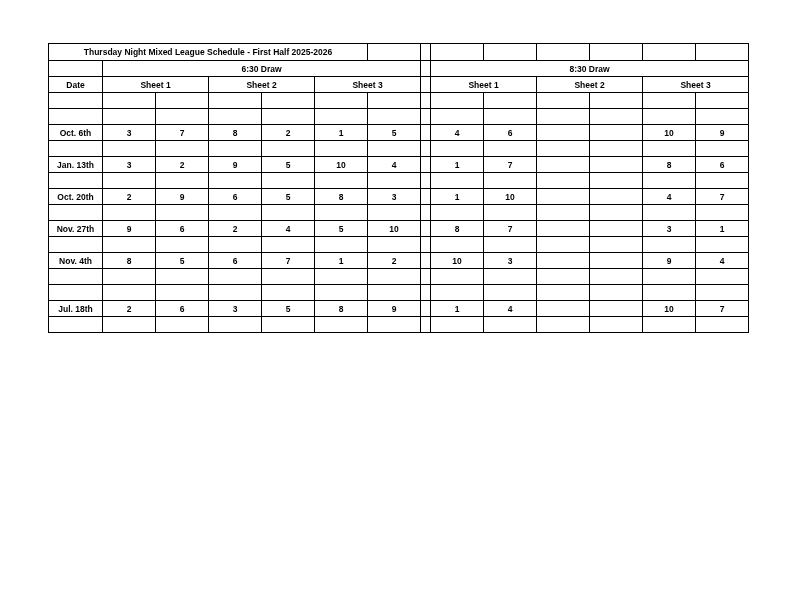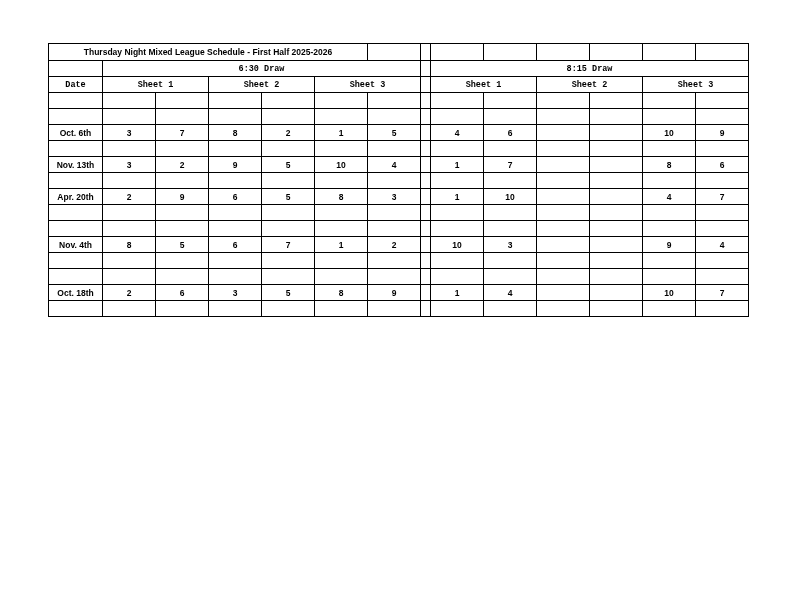--- a/index.html
+++ b/index.html
@@ -76,21 +76,20 @@
     padding-left: 4px;
     font-size: 8.5px;
     font-weight: bold;
   }
   td.blank {
     height: 16px;
   }
   .draw-header td {
     font-size: 8.5px;
     font-weight: bold;
-    font-family: Liberation Mono, monospace;
   }
 </style>
 </head>
 <body>
 
 <div class="sheet">
   <table class="grid">
     <colgroup>
       <col class="c0">
         <col class="c1">
@@ -116,21 +115,21 @@
           <td></td>
           <td></td>
           <td></td>
           <td></td>
           <td></td>
         </tr>
         <tr class="draw-header">
           <td></td>
           <td colspan="6">6:30 Draw</td>
           <td class="gapcol-top"></td>
-          <td colspan="6">8:15 Draw</td>
+          <td colspan="6">8:30 Draw</td>
         </tr>
         <tr class="draw-header">
           <td class="date-cell">Date</td>
           <td colspan="2">Sheet 1</td>
           <td colspan="2">Sheet 2</td>
           <td colspan="2">Sheet 3</td>
           <td class="gapcol"></td>
           <td colspan="2">Sheet 1</td>
           <td colspan="2">Sheet 2</td>
           <td colspan="2">Sheet 3</td>
@@ -193,82 +192,98 @@
           <td class="blank"></td>
           <td class="gapcol"></td>
           <td class="blank"></td>
           <td class="blank"></td>
           <td class="blank"></td>
           <td class="blank"></td>
           <td class="blank"></td>
           <td class="blank"></td>
         </tr>
         <tr>
-          <td class="date-cell">Nov. 13th</td>
-          <td>3</td>
-          <td>2</td>
-          <td>9</td>
-          <td>5</td>
-          <td>10</td>
-          <td>4</td>
-          <td class="gapcol"></td>
-          <td>1</td>
-          <td>7</td>
-          <td></td>
-          <td></td>
-          <td>8</td>
-          <td>6</td>
-        </tr>
-        <tr>
-          <td class="blank"></td>
-          <td class="blank"></td>
-          <td class="blank"></td>
-          <td class="blank"></td>
-          <td class="blank"></td>
-          <td class="blank"></td>
-          <td class="blank"></td>
-          <td class="gapcol"></td>
-          <td class="blank"></td>
-          <td class="blank"></td>
-          <td class="blank"></td>
-          <td class="blank"></td>
-          <td class="blank"></td>
-          <td class="blank"></td>
-        </tr>
-        <tr>
-          <td class="date-cell">Apr. 20th</td>
-          <td>2</td>
-          <td>9</td>
-          <td>6</td>
-          <td>5</td>
-          <td>8</td>
-          <td>3</td>
-          <td class="gapcol"></td>
-          <td>1</td>
-          <td>10</td>
-          <td></td>
-          <td></td>
-          <td>4</td>
-          <td>7</td>
-        </tr>
-        <tr>
-          <td class="blank"></td>
-          <td class="blank"></td>
-          <td class="blank"></td>
-          <td class="blank"></td>
-          <td class="blank"></td>
-          <td class="blank"></td>
-          <td class="blank"></td>
-          <td class="gapcol"></td>
-          <td class="blank"></td>
-          <td class="blank"></td>
-          <td class="blank"></td>
-          <td class="blank"></td>
-          <td class="blank"></td>
-          <td class="blank"></td>
+          <td class="date-cell">Jan. 13th</td>
+          <td>3</td>
+          <td>2</td>
+          <td>9</td>
+          <td>5</td>
+          <td>10</td>
+          <td>4</td>
+          <td class="gapcol"></td>
+          <td>1</td>
+          <td>7</td>
+          <td></td>
+          <td></td>
+          <td>8</td>
+          <td>6</td>
+        </tr>
+        <tr>
+          <td class="blank"></td>
+          <td class="blank"></td>
+          <td class="blank"></td>
+          <td class="blank"></td>
+          <td class="blank"></td>
+          <td class="blank"></td>
+          <td class="blank"></td>
+          <td class="gapcol"></td>
+          <td class="blank"></td>
+          <td class="blank"></td>
+          <td class="blank"></td>
+          <td class="blank"></td>
+          <td class="blank"></td>
+          <td class="blank"></td>
+        </tr>
+        <tr>
+          <td class="date-cell">Oct. 20th</td>
+          <td>2</td>
+          <td>9</td>
+          <td>6</td>
+          <td>5</td>
+          <td>8</td>
+          <td>3</td>
+          <td class="gapcol"></td>
+          <td>1</td>
+          <td>10</td>
+          <td></td>
+          <td></td>
+          <td>4</td>
+          <td>7</td>
+        </tr>
+        <tr>
+          <td class="blank"></td>
+          <td class="blank"></td>
+          <td class="blank"></td>
+          <td class="blank"></td>
+          <td class="blank"></td>
+          <td class="blank"></td>
+          <td class="blank"></td>
+          <td class="gapcol"></td>
+          <td class="blank"></td>
+          <td class="blank"></td>
+          <td class="blank"></td>
+          <td class="blank"></td>
+          <td class="blank"></td>
+          <td class="blank"></td>
+        </tr>
+        <tr>
+          <td class="date-cell">Nov. 27th</td>
+          <td>9</td>
+          <td>6</td>
+          <td>2</td>
+          <td>4</td>
+          <td>5</td>
+          <td>10</td>
+          <td class="gapcol"></td>
+          <td>8</td>
+          <td>7</td>
+          <td></td>
+          <td></td>
+          <td>3</td>
+          <td>1</td>
         </tr>
         <tr>
           <td class="blank"></td>
           <td class="blank"></td>
           <td class="blank"></td>
           <td class="blank"></td>
           <td class="blank"></td>
           <td class="blank"></td>
           <td class="blank"></td>
           <td class="gapcol"></td>
@@ -321,21 +336,21 @@
           <td class="blank"></td>
           <td class="gapcol"></td>
           <td class="blank"></td>
           <td class="blank"></td>
           <td class="blank"></td>
           <td class="blank"></td>
           <td class="blank"></td>
           <td class="blank"></td>
         </tr>
         <tr>
-          <td class="date-cell">Oct. 18th</td>
+          <td class="date-cell">Jul. 18th</td>
           <td>2</td>
           <td>6</td>
           <td>3</td>
           <td>5</td>
           <td>8</td>
           <td>9</td>
           <td class="gapcol"></td>
           <td>1</td>
           <td>4</td>
           <td></td>

